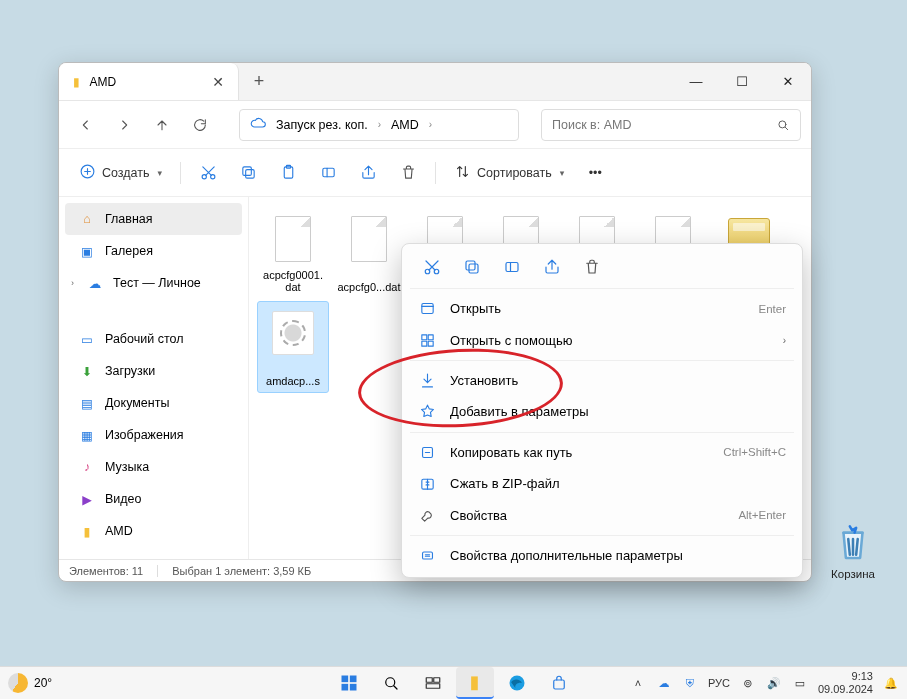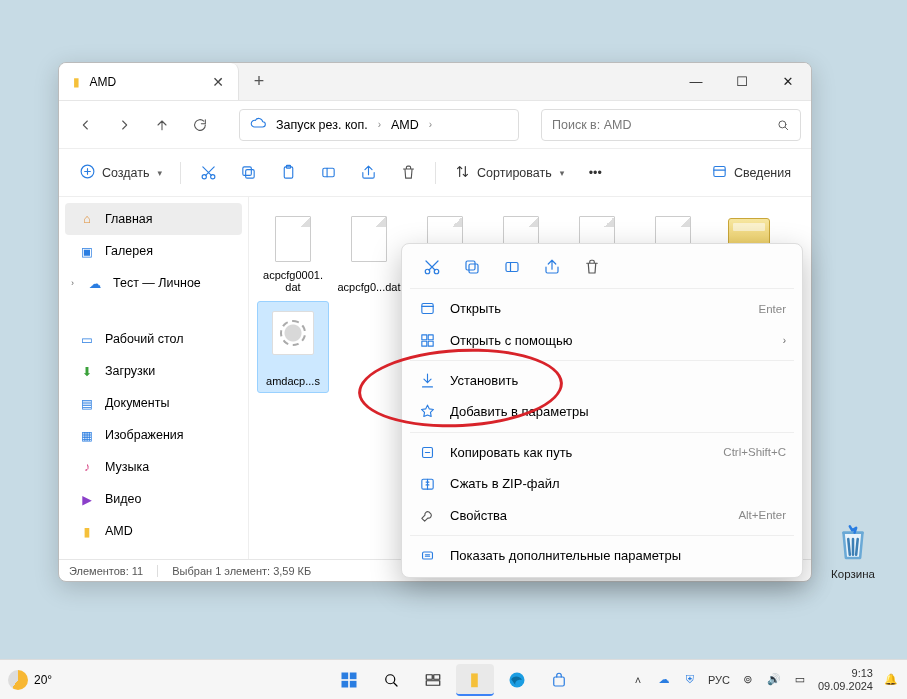--- a/index.html
+++ b/index.html
@@ -81,21 +81,21 @@
   border: 3px solid #d8232a; border-radius: 50%; z-index: 60; pointer-events: none;
   transform: rotate(-3deg);
 }
 
 
 .desktop-icon { position: absolute; right: 22px; top: 520px; width: 64px; text-align: center; font-size: 11.5px; color: #222; }
 .desktop-icon .bin { width: 38px; height: 44px; margin: 0 auto 4px; }
 
 
 .taskbar {
-  position: absolute; left: 0; right: 0; bottom: 0; height: 40px;
+  position: absolute; left: 0; right: 0; bottom: 0; height: 33px;
   background: #f6f6f6; border-top: 1px solid #dcdcdc; display: flex; align-items: center; padding: 15px 8px;
 }
 .tb-left { display: flex; align-items: center; gap: 6px; font-size: 12px; }
 .tb-weather { width: 20px; height: 20px; border-radius: 50%; background: conic-gradient(#f7b733 0 60%, #ddd 60% 100%); }
 .tb-center { position: absolute; left: 50%; transform: translateX(-50%); display: flex; gap: 4px; }
 .tb-icon { width: 38px; height: 32px; display: flex; align-items: center; justify-content: center; border-radius: 4px; }
 .tb-icon.active { background: #e9e9e9; border-bottom: 2px solid #3b82f6; }
 .tb-right { margin-left: auto; display: flex; align-items: center; gap: 10px; font-size: 11px; color: #333; }
 .tb-right .clock { text-align: right; line-height: 1.15; }
 .tb-tray-icon { width: 16px; height: 16px; display:flex; align-items:center; justify-content:center; }
@@ -211,27 +211,20 @@
     <div class="tool-sep"></div>
     <div class="toolbtn">
       <span><svg viewBox="0 0 24 24">
             <path d="M8 5v14M5 8l3-3 3 3M16 19V5M19 16l-3 3-3-3"></path>
           </svg></span>
       <span>Сортировать</span>
       <span class="chev">▾</span>
     </div>
     <div class="toolbtn icon-only" style="color:#333">•••</div>
     <div class="spacer"></div>
-    <div class="toolbtn">
-      <span style="color:#2a7de1"><svg viewBox="0 0 24 24">
-            <rect x="4" y="5" width="16" height="14" rx="2"></rect>
-            <path d="M4 10h16"></path>
-          </svg></span>
-      <span>Сведения</span>
-    </div>
   </div>
 
   <div class="body">
     <div class="sidebar">
       <div class="sidebar-item active">
         <span class="si-icon" style="color:#e08b2f">⌂</span>
         <span>Главная</span>
       </div>
       <div class="sidebar-item">
         <span class="si-icon" style="color:#2a7de1">▣</span>
@@ -434,21 +427,21 @@
     <span class="ci-shortcut">Alt+Enter</span>
   </div>
   <div class="ctx-sep"></div>
   <div class="ctx-item">
     <span class="ci-icon">
         <svg viewBox="0 0 24 24">
           <rect x="5" y="7" width="14" height="10" rx="2"></rect>
           <path d="M9 11h6M9 13h6"></path>
         </svg>
       </span>
-    <span>Показать дополнительные параметры</span>
+    <span>Свойства дополнительные параметры</span>
   </div>
 </div>
 
 <div class="highlight-circle"></div>
 
 <div class="desktop-icon">
   <div class="bin">
     <svg viewBox="0 0 24 28">
         <path d="M6 8h12l-1.5 16h-9L6 8z" fill="#eaf4fb" stroke="#6aa9d6"></path>
         <path d="M6 8h12" stroke="#6aa9d6"></path>

